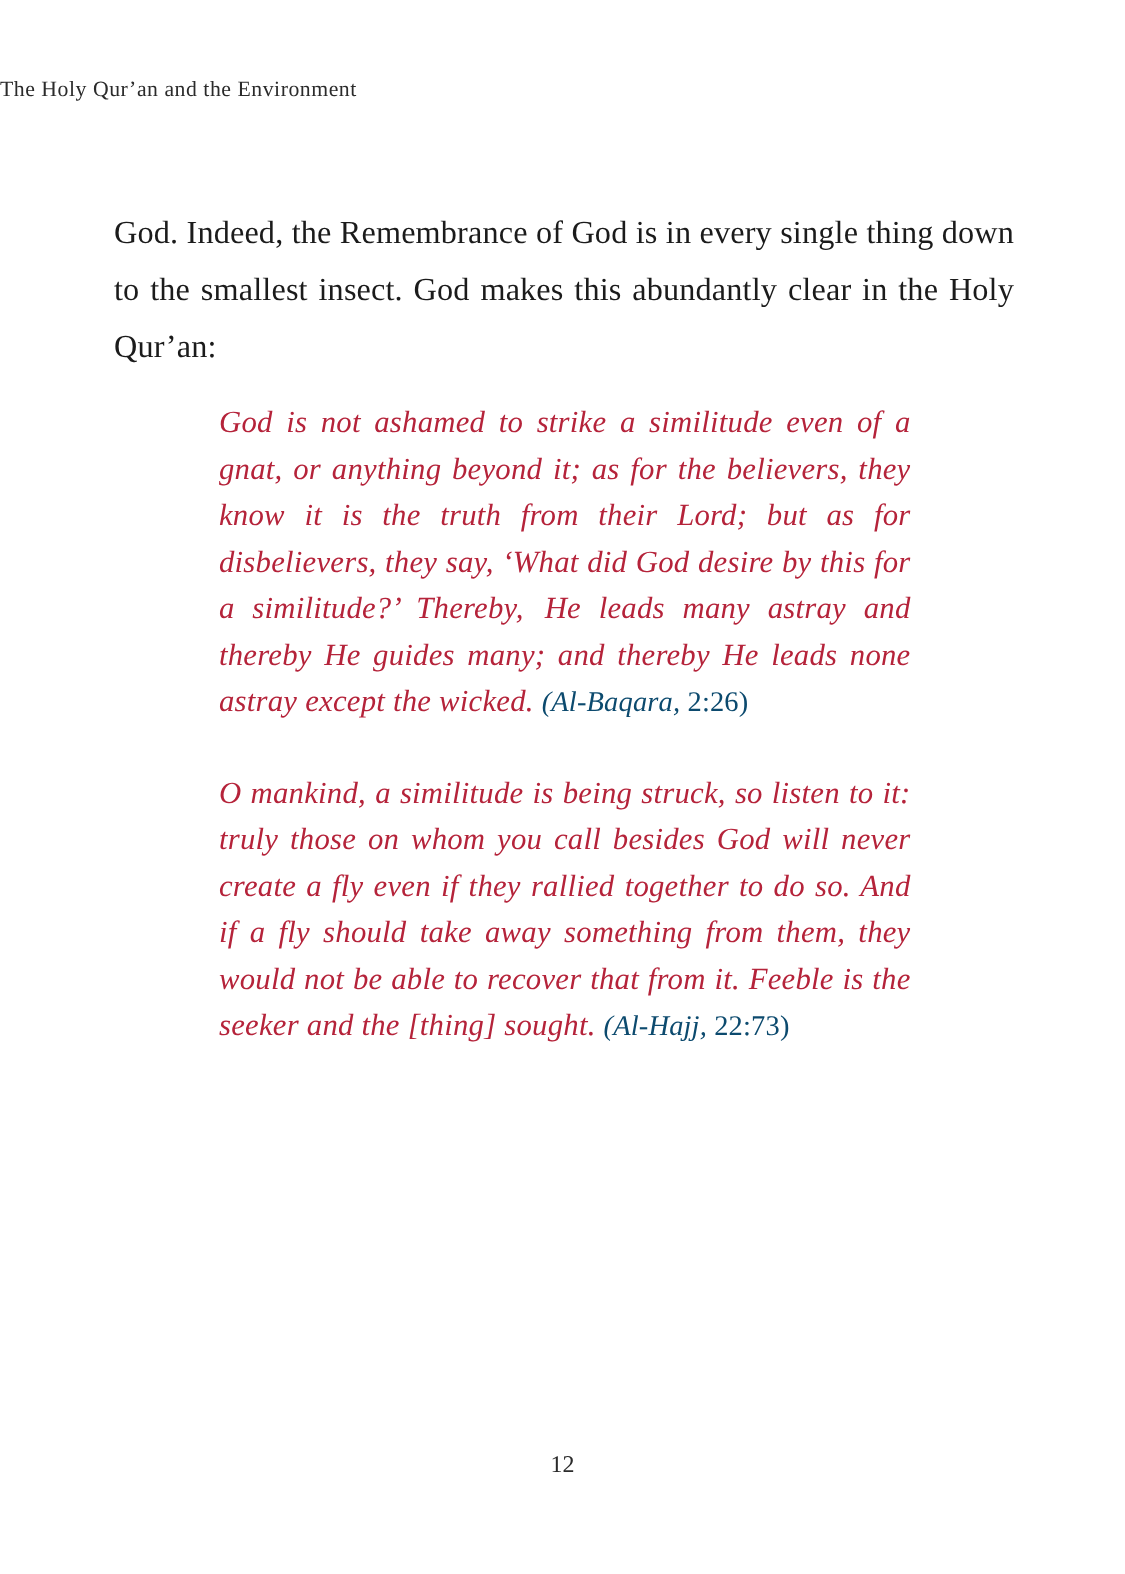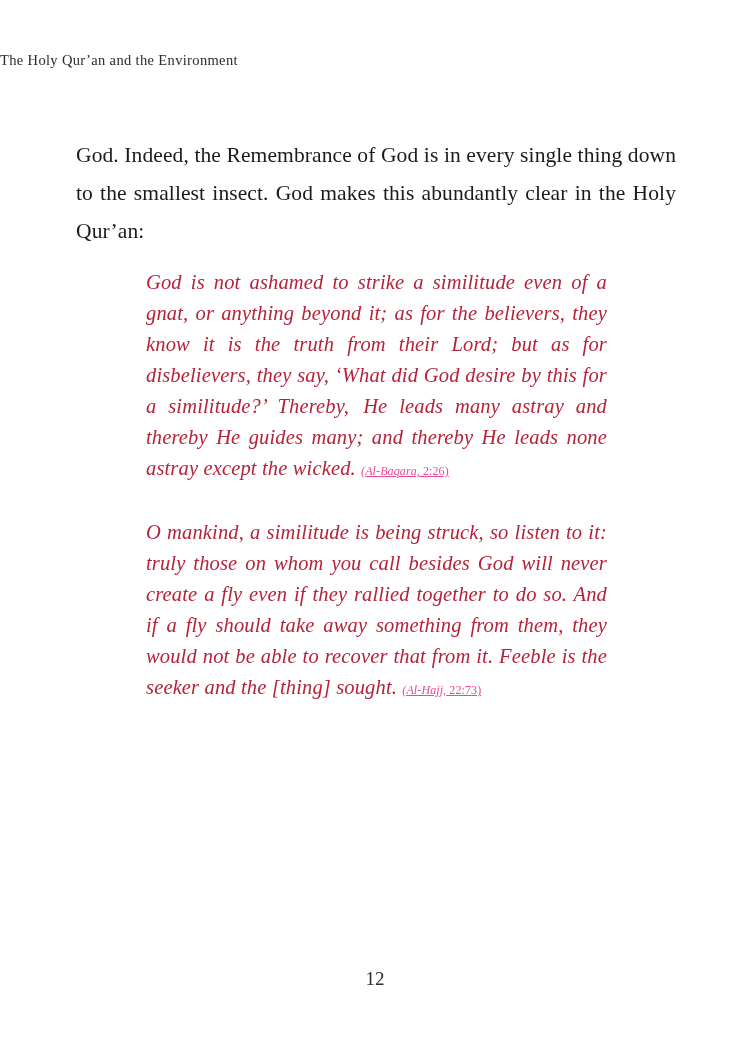--- a/index.html
+++ b/index.html
@@ -69,24 +69,23 @@
     text-align: justify;
     text-align-last: left;
     font-style: italic;
     color: #b5233a;
     font-family: "Liberation Serif", "DejaVu Serif", serif;
     letter-spacing: 0.15px;
   }
 
   .quote-para .cite {
     font-style: italic;
-    color: #ec4899;
-    font-size: 12px;
+    color: #0c4a6e;
+    font-size: 19px;
     letter-spacing: 0.1px;
-    text-decoration: underline;
   }
 
   .quote-para .cite .cite-num {
     font-style: normal;
   }
 
   .wide-gap {
     display: inline-block;
     width: 14px;
   }
@@ -95,21 +94,21 @@
   .gap-before-quote-1 { height: 17px; }
   .gap-after-quote-2 { height: 42px; }
 
   
   .folio {
     position: absolute;
     top: 968px;
     left: 0;
     width: 750px;
     text-align: center;
-    font-size: 19px;
+    font-size: 16px;
     color: #2b2b2b;
   }
 </style>
 </head>
 <body>
 
 <div class="page">
 
   <div class="running-head">The Holy Qur’an and the Environment</div>
 

